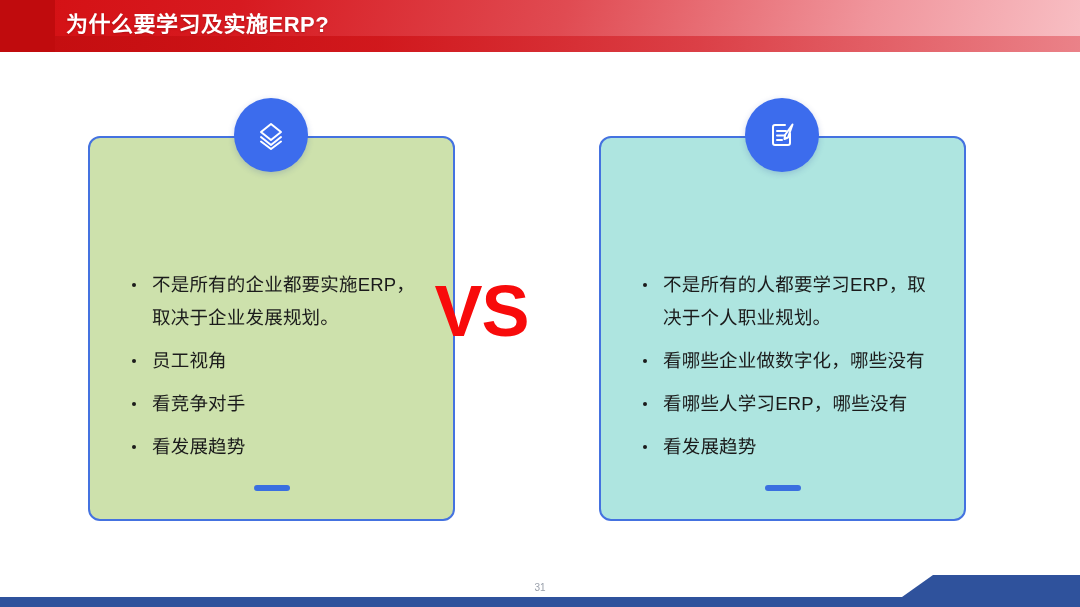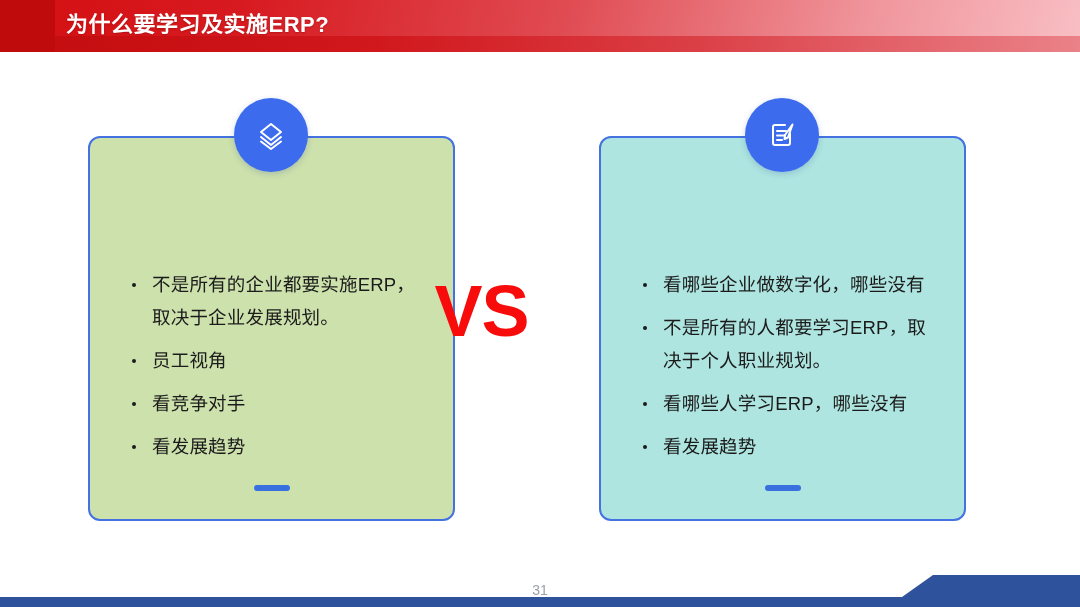--- a/index.html
+++ b/index.html
@@ -176,21 +176,21 @@
   }
 
   
   .page-number {
     position: absolute;
     left: 0;
     width: 1080px;
     top: 582px;
     text-align: center;
     color: #9aa0ab;
-    font-size: 14px;
+    font-size: 10px;
   }
   .footer-bar {
     position: absolute;
     left: 0;
     bottom: 0;
     width: 1080px;
     height: 10px;
     background: #2f529c;
   }
   .footer-wedge {
@@ -232,22 +232,22 @@
         <polyline points="8,20 18,28 28,20"></polyline>
         <polyline points="8,24.5 18,32 28,24.5"></polyline>
       </svg>
     </span>
   </div>
 
   <div class="vs">VS</div>
 
   <div class="card right">
     <ul class="bullets">
+      <li class="bullet">不是所有的人都要学习ERP，取决于个人职业规划。</li>
       <li class="bullet">看哪些企业做数字化，哪些没有</li>
-      <li class="bullet">不是所有的人都要学习ERP，取决于个人职业规划。</li>
       <li class="bullet">看哪些人学习ERP，哪些没有</li>
       <li class="bullet">看发展趋势</li>
     </ul>
     <div class="card-dash"></div>
   </div>
 
   <div class="icon-circle right">
     <span>
       <svg width="36" height="36" viewBox="0 0 36 36" fill="none" stroke="#ffffff" stroke-width="2" stroke-linejoin="round" stroke-linecap="round">
         <path d="M26 16.5 V26 a2 2 0 0 1 -2 2 H11 a2 2 0 0 1 -2 -2 V10 a2 2 0 0 1 2 -2 h10"></path>

